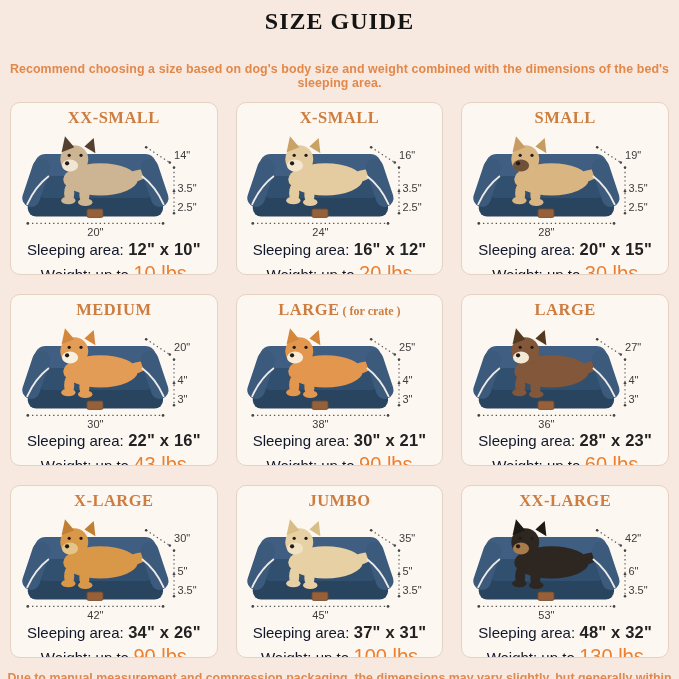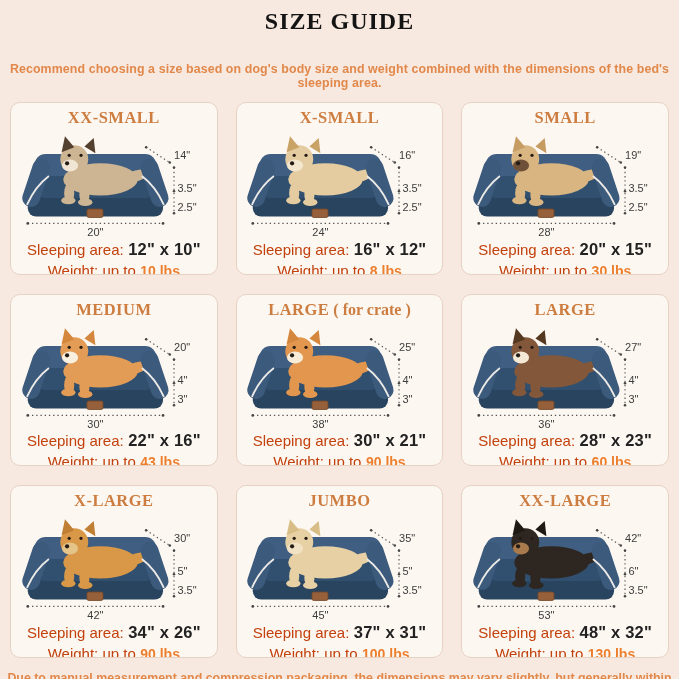--- a/index.html
+++ b/index.html
@@ -45,34 +45,34 @@
   }
   .card-title {
     font-family:"Liberation Serif","DejaVu Serif",serif;
     font-weight:bold;
     font-size:16.5px;
     color:#cd7d40;
     letter-spacing:.5px;
     line-height:1.1;
     white-space:nowrap;
   }
-  .card-title .note { font-size:16px; letter-spacing:0; }
+  .card-title .note { font-size:12px; letter-spacing:0; }
   .fig { flex:1; display:flex; align-items:center; justify-content:center; width:100%; }
   .fig svg { width:186px; height:auto; display:block; }
   .dim-text {
     font-size:13px;
     font-weight:500;
     fill:#3c3c3c;
     font-family:"Liberation Sans","DejaVu Sans",sans-serif;
   }
   .line { line-height:1.25; text-align:center; white-space:nowrap; }
-  .line .lbl { color:#c2410c; font-size:15px; }
+  .line .lbl { color:#0f172a; font-size:15px; }
   .line.area strong { color:#222; font-size:16.5px; font-weight:bold; letter-spacing:.2px; }
   .line.weight { margin-top:1px; margin-bottom:2px; }
-  .line.weight strong { color:#ec7e2d; font-size:14px; font-weight:bold; }
+  .line.weight strong { color:#ec7e2d; font-size:20px; font-weight:normal; }
   .footer {
     text-align:center;
     margin-top:13px;
     font-size:12.4px;
     font-weight:bold;
     color:#e1884a;
   }
 </style>
 </head>
 <body>
@@ -152,21 +152,21 @@
     <div class="fig">
       <svg viewBox="0 0 220 132">
         <use href="#bedshape" style="--body:#e4cba0;--ear:#c9a266;--muzzle:#f4e7cf"></use>
         <text class="dim-text" x="181" y="38">16"</text>
         <text class="dim-text" x="185" y="77">3.5"</text>
         <text class="dim-text" x="185" y="99">2.5"</text>
         <text class="dim-text" x="88" y="129" text-anchor="middle">24"</text>
       </svg>
     </div>
     <p class="line area"><span class="lbl">Sleeping area:</span> <strong>16" x 12"</strong></p>
-    <p class="line weight"><span class="lbl">Weight: up to</span> <strong>8 lbs</strong></p>
+    <p class="line weight"><span class="lbl">Weight: up to</span> <strong>20 lbs</strong></p>
   </section>
 
   <section class="card">
     <h2 class="card-title"><span>SMALL</span><span class="note"></span></h2>
     <div class="fig">
       <svg viewBox="0 0 220 132">
         <use href="#bedshape" style="--body:#d9b582;--ear:#c69c62;--muzzle:#6e5138"></use>
         <text class="dim-text" x="181" y="38">19"</text>
         <text class="dim-text" x="185" y="77">3.5"</text>
         <text class="dim-text" x="185" y="99">2.5"</text>

